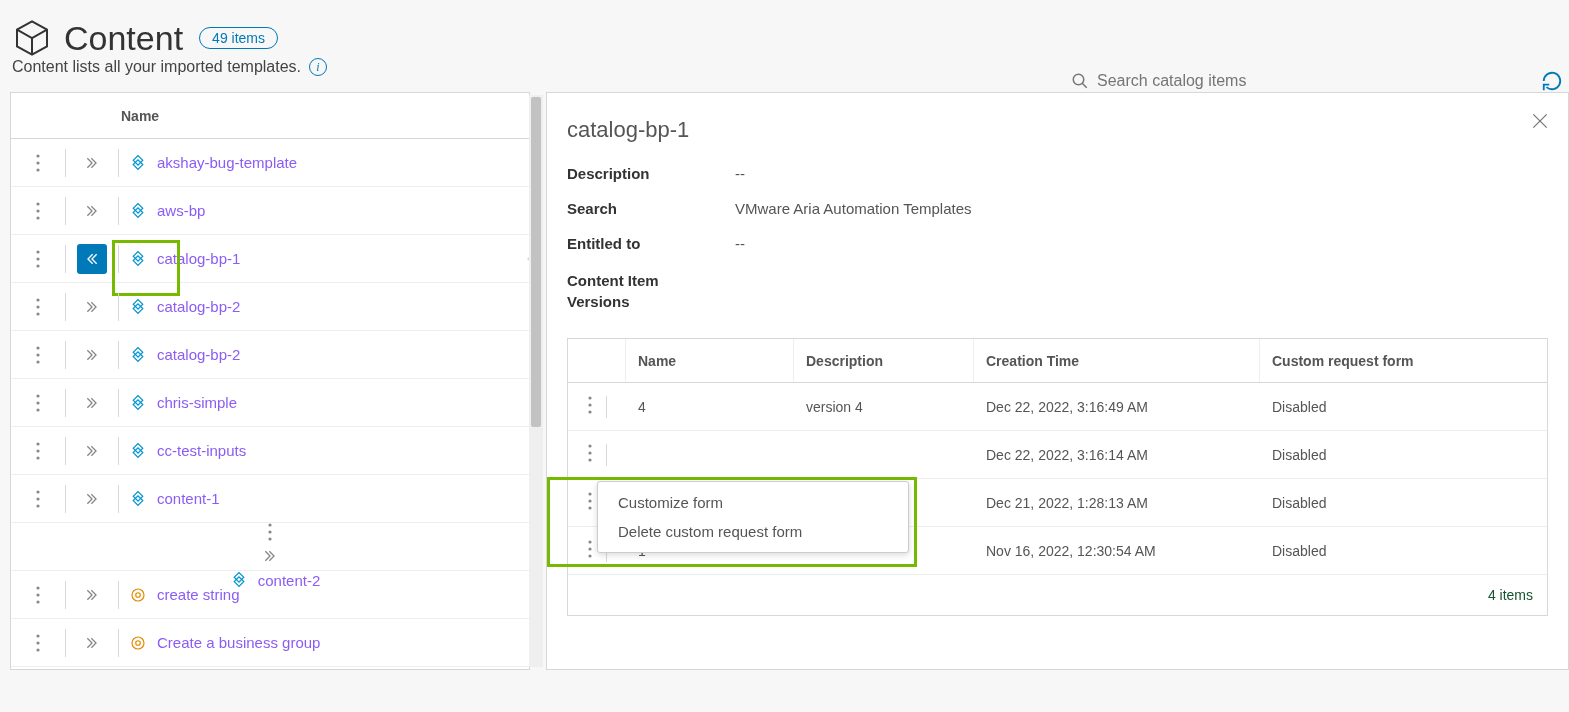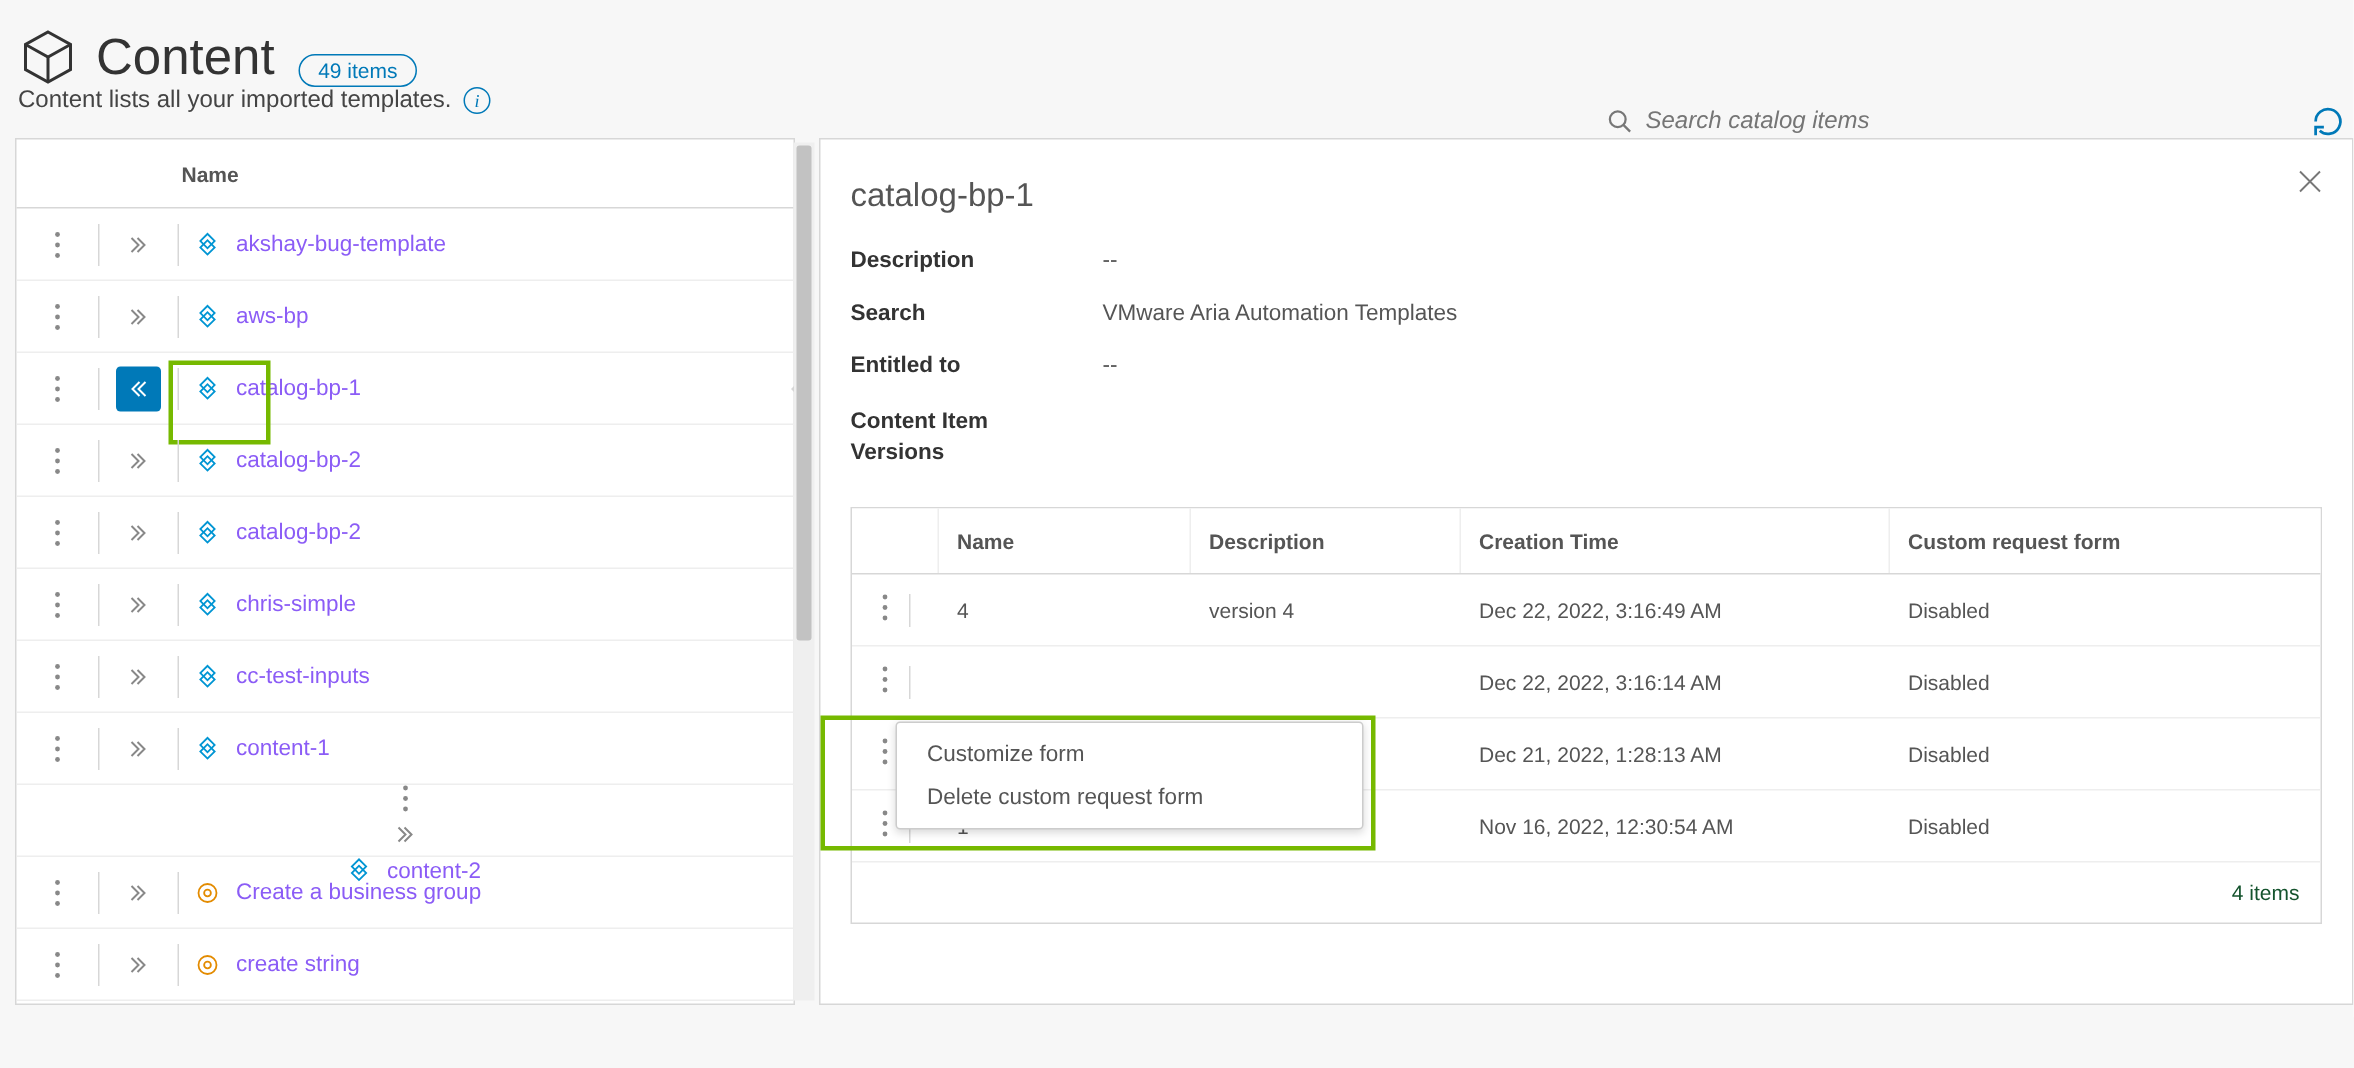--- a/index.html
+++ b/index.html
@@ -6,21 +6,21 @@
   body {
     font-family: "Segoe UI", Arial, sans-serif;
     background: #f7f7f7;
     color: #333;
     font-size: 14px;
   }
   .page { width: 1569px; height: 712px; position: relative; background: #f7f7f7; overflow: hidden; }
 
   
   .header { padding: 18px 18px 4px 12px; position: relative; }
-  .header-top { display: flex; align-items: flex-end; gap: 16px; }
+  .header-top { display: flex; align-items: center; gap: 16px; }
   .header-title { font-size: 34px; color: #333; font-weight: 400; display:flex; align-items:center; gap: 12px;}
   .items-pill {
     border: 1px solid #0079b8;
     color: #0079b8;
     border-radius: 14px;
     padding: 2px 12px;
     font-size: 14px;
   }
   .header-sub { margin-top: 0; color: #444; font-size: 16px; display:flex; align-items:center; gap:8px;}
   .info-icon {
@@ -30,21 +30,20 @@
   }
   .search-wrap {
     position: absolute; top: 72px; right: 38px; width: 460px;
     display:flex; align-items:center; gap:8px; border-bottom: 1px solid #aaa;
     padding-bottom: 4px;
     color:#777;
   }
   .search-wrap input {
     border:none; outline:none; background:transparent; font-size: 16px; flex:1;
     color:#404040;
-    font-style:italic;
   }
   .refresh-icon { position: absolute; right: 6px; top: 70px; color: #0079b8; font-size: 22px; }
 
   
   .main { display:flex; gap: 16px; padding: 12px 0 0 10px; height: 590px; }
   .left-panel {
     width: 520px; background: #fff; border: 1px solid #d7d7d7; display:flex; flex-direction:column;
     position:relative;
   }
   .left-header {
@@ -482,21 +481,21 @@
 
     </div>
     <div class="vline vline-2"></div>
     <div class="cell-name">
       <span class="icon-sq">
                 <svg width="20" height="20" viewBox="0 0 24 24" fill="none" stroke="#e38b00" stroke-width="1.6">
                   <circle cx="12" cy="12" r="8"></circle>
                   <circle cx="12" cy="12" r="3"></circle>
                 </svg>
               </span>
-      <span>Create a business group</span>
+      <span>create string</span>
     </div>
 
   </div>
           <div class="row" style="position: relative;">
     <div class="cell-menu">
               <span class="dots">
       <svg width="4" height="18" viewBox="0 0 4 18">
                   <circle cx="2" cy="2" r="1.6" fill="#888"></circle>
                   <circle cx="2" cy="9" r="1.6" fill="#888"></circle>
                   <circle cx="2" cy="16" r="1.6" fill="#888"></circle>
@@ -514,21 +513,21 @@
 
     </div>
     <div class="vline vline-2"></div>
     <div class="cell-name">
       <span class="icon-sq">
                 <svg width="20" height="20" viewBox="0 0 24 24" fill="none" stroke="#e38b00" stroke-width="1.6">
                   <circle cx="12" cy="12" r="8"></circle>
                   <circle cx="12" cy="12" r="3"></circle>
                 </svg>
               </span>
-      <span>create string</span>
+      <span>Create a business group</span>
     </div>
 
   </div>
         </div>
       <div class="left-scroll">
           <div class="thumb"></div>
         </div>
     </div>
 
     <div class="right-panel">

